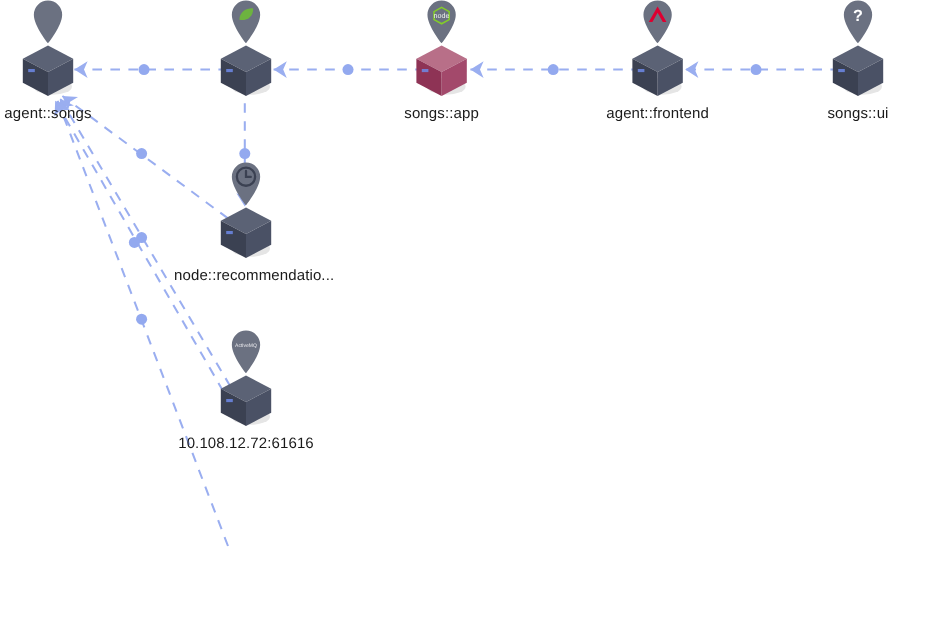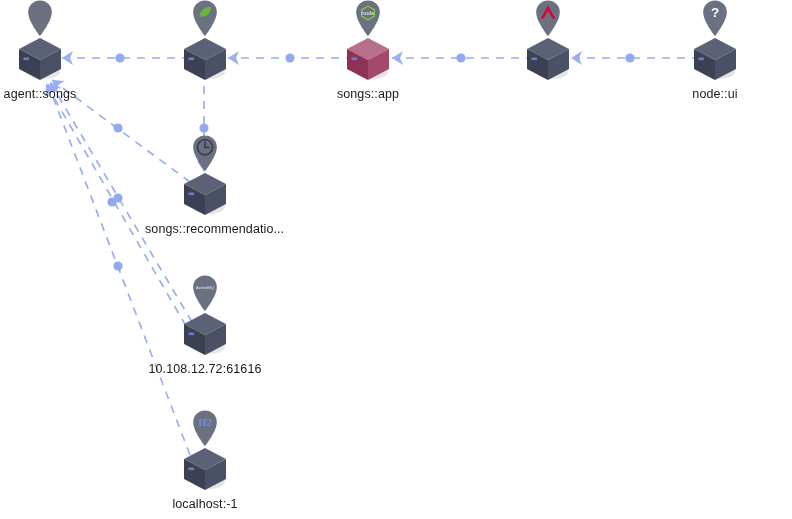--- a/index.html
+++ b/index.html
@@ -118,72 +118,59 @@
             <path d="M15 38 C15 38 3.2 23.5 3.2 14.2 A11.8 11.8 0 0 1 26.8 14.2 C26.8 23.5 15 38 15 38 Z" fill="#6b7181"></path>
             <path d="M15 7.4 L22.4 20.4 L19.3 20.4 L15 12.6 L10.7 20.4 L7.6 20.4 Z" fill="#dd0031"></path>
           </svg></div>
         <div class="node-cube"><svg viewBox="0 0 54 54" width="54" height="54">
             <ellipse cx="31" cy="40" rx="16" ry="7" fill="#000" opacity="0.1"></ellipse>
             <path d="M27 6 L48 17 L27 28 L6 17 Z" fill="#5b6275"></path>
             <path d="M6 17 L27 28 L27 48 L6 37 Z" fill="#3b4152"></path>
             <path d="M48 17 L48 37 L27 48 L27 28 Z" fill="#4a5165"></path>
             <rect x="10.5" y="25.5" width="5.5" height="2.6" fill="#6f8ae8" opacity="0.85"></rect>
           </svg></div>
+        <div class="node-label">agent::frontend</div>
       </div>
       <div class="node" style="left: 715px; top: -2px;">
         <div class="node-badge"><svg viewBox="0 0 30 38" width="30" height="38">
             <path d="M15 38 C15 38 3.2 23.5 3.2 14.2 A11.8 11.8 0 0 1 26.8 14.2 C26.8 23.5 15 38 15 38 Z" fill="#6b7181"></path>
             <text x="15" y="19.4" fill="#ffffff" font-size="13.5" text-anchor="middle" font-weight="bold" font-family="&quot;Liberation Sans&quot;,sans-serif">?</text>
           </svg></div>
         <div class="node-cube"><svg viewBox="0 0 54 54" width="54" height="54">
             <ellipse cx="31" cy="40" rx="16" ry="7" fill="#000" opacity="0.1"></ellipse>
             <path d="M27 6 L48 17 L27 28 L6 17 Z" fill="#5b6275"></path>
             <path d="M6 17 L27 28 L27 48 L6 37 Z" fill="#3b4152"></path>
             <path d="M48 17 L48 37 L27 48 L27 28 Z" fill="#4a5165"></path>
             <rect x="10.5" y="25.5" width="5.5" height="2.6" fill="#6f8ae8" opacity="0.85"></rect>
           </svg></div>
-        <div class="node-label">node::ui</div>
+        <div class="node-label">songs::ui</div>
       </div>
       <div class="node" style="left: 205px; top: 133px;">
         <div class="node-badge"><svg viewBox="0 0 30 38" width="30" height="38">
             <path d="M15 38 C15 38 3.2 23.5 3.2 14.2 A11.8 11.8 0 0 1 26.8 14.2 C26.8 23.5 15 38 15 38 Z" fill="#6b7181"></path>
             <circle cx="15" cy="14.2" r="7.6" fill="none" stroke="#3b4152" stroke-width="1.9"></circle>
             <path d="M15 9.4 L15 14.4 L19 14.4" fill="none" stroke="#3b4152" stroke-width="1.9" stroke-linecap="round"></path>
           </svg></div>
         <div class="node-cube"><svg viewBox="0 0 54 54" width="54" height="54">
             <ellipse cx="31" cy="40" rx="16" ry="7" fill="#000" opacity="0.1"></ellipse>
             <path d="M27 6 L48 17 L27 28 L6 17 Z" fill="#5b6275"></path>
             <path d="M6 17 L27 28 L27 48 L6 37 Z" fill="#3b4152"></path>
             <path d="M48 17 L48 37 L27 48 L27 28 Z" fill="#4a5165"></path>
             <rect x="10.5" y="25.5" width="5.5" height="2.6" fill="#6f8ae8" opacity="0.85"></rect>
           </svg></div>
-        <div class="node-label">songs::recommendatio...</div>
+        <div class="node-label">node::recommendatio...</div>
       </div>
       <div class="node" style="left: 205px; top: 273px;">
         <div class="node-badge"><svg viewBox="0 0 30 38" width="30" height="38">
             <path d="M15 38 C15 38 3.2 23.5 3.2 14.2 A11.8 11.8 0 0 1 26.8 14.2 C26.8 23.5 15 38 15 38 Z" fill="#6b7181"></path>
             <text x="15" y="16" fill="#e8e8ec" font-size="4.2" text-anchor="middle" font-family="&quot;Liberation Sans&quot;,sans-serif">ActiveMQ</text>
           </svg></div>
         <div class="node-cube"><svg viewBox="0 0 54 54" width="54" height="54">
             <ellipse cx="31" cy="40" rx="16" ry="7" fill="#000" opacity="0.1"></ellipse>
             <path d="M27 6 L48 17 L27 28 L6 17 Z" fill="#5b6275"></path>
             <path d="M6 17 L27 28 L27 48 L6 37 Z" fill="#3b4152"></path>
             <path d="M48 17 L48 37 L27 48 L27 28 Z" fill="#4a5165"></path>
             <rect x="10.5" y="25.5" width="5.5" height="2.6" fill="#6f8ae8" opacity="0.85"></rect>
           </svg></div>
         <div class="node-label">10.108.12.72:61616</div>
       </div>
-      <div class="node" style="left: 205px; top: 408px;">
-        <div class="node-badge"><svg viewBox="0 0 30 38" width="30" height="38">
-            <path d="M15 38 C15 38 3.2 23.5 3.2 14.2 A11.8 11.8 0 0 1 26.8 14.2 C26.8 23.5 15 38 15 38 Z" fill="#6b7181"></path>
-            <text x="15" y="18.4" fill="#6f8ae8" font-size="10.5" text-anchor="middle" font-weight="bold" font-family="&quot;Liberation Serif&quot;,serif">H2</text>
-          </svg></div>
-        <div class="node-cube"><svg viewBox="0 0 54 54" width="54" height="54">
-            <ellipse cx="31" cy="40" rx="16" ry="7" fill="#000" opacity="0.1"></ellipse>
-            <path d="M27 6 L48 17 L27 28 L6 17 Z" fill="#5b6275"></path>
-            <path d="M6 17 L27 28 L27 48 L6 37 Z" fill="#3b4152"></path>
-            <path d="M48 17 L48 37 L27 48 L27 28 Z" fill="#4a5165"></path>
-            <rect x="10.5" y="25.5" width="5.5" height="2.6" fill="#6f8ae8" opacity="0.85"></rect>
-          </svg></div>
-        <div class="node-label">localhost:-1</div>
-      </div>
     </div>
 </div>
 
 </body></html>

